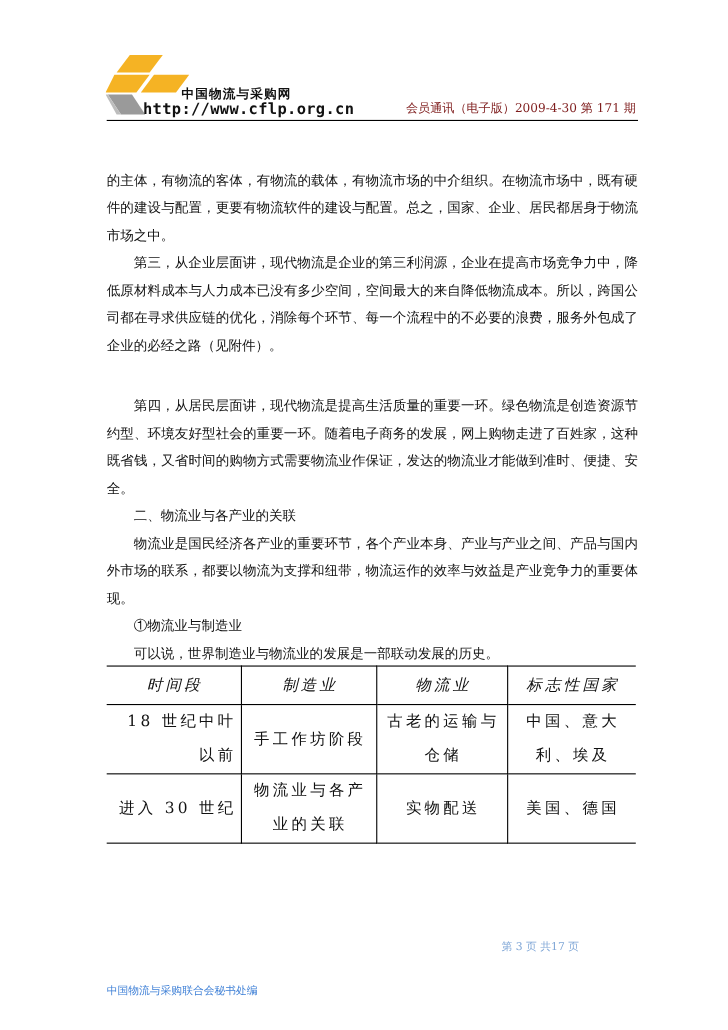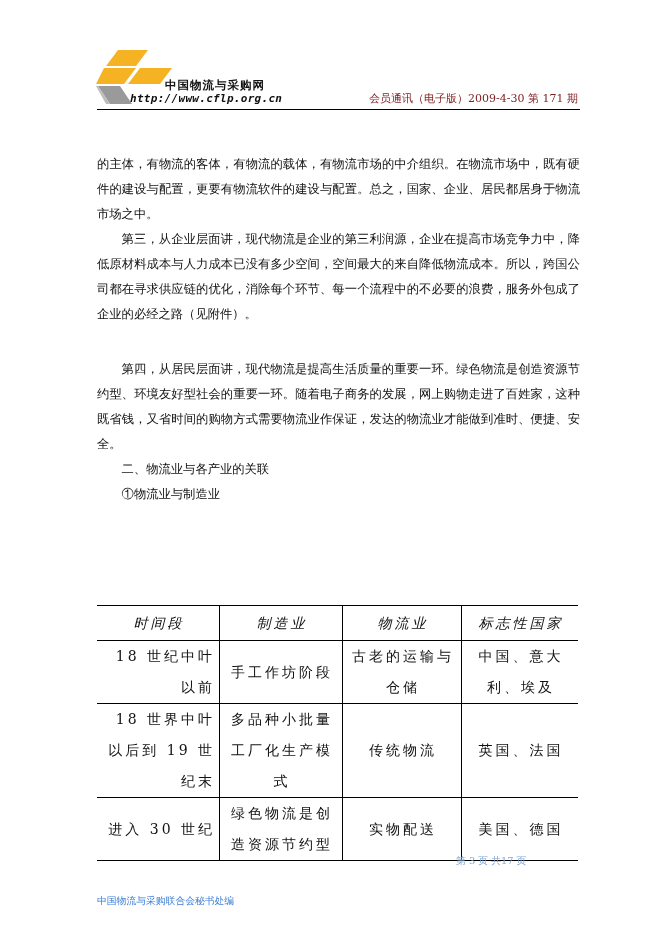--- a/index.html
+++ b/index.html
@@ -2,21 +2,21 @@
 <html><head>
 <meta charset="utf-8">
 <style>
   html, body { margin: 0; padding: 0; background: #ffffff; }
   body { width: 662px; height: 936px; position: relative; overflow: hidden;
          font-family: "DejaVu Serif", "Liberation Serif", serif; color: #111; }
   .logo { position: absolute; left: 96px; top: 48px; width: 80px; height: 58px; }
   .logo-title { position: absolute; left: 165px; top: 78px; font-family: "DejaVu Sans", sans-serif;
                 font-weight: bold; font-size: 11.5px; letter-spacing: 1px; color: #111; }
   .logo-url { position: absolute; left: 130px; top: 92px; font-family: "DejaVu Sans Mono", monospace;
-              font-weight: bold; font-size: 11px; color: #111; letter-spacing: 0.3px; font-style: italic; }
+              font-weight: bold; font-size: 14px; color: #111; letter-spacing: 0.3px; }
   .issue { position: absolute; right: 84px; top: 91px; font-size: 11px; color: #7f1d1d; }
   .header-rule { position: absolute; left: 97px; top: 109px; width: 483px; height: 0; border-top: 1.3px solid #000; }
   .content { position: absolute; left: 97px; top: 112px; width: 483px; font-size: 12.3px; line-height: 25px; margin-top: 40px; }
   .content p { margin: 0; text-align: justify; }
   .indent { text-indent: 24.6px; }
   .gap { height: 30px; }
   table.history { position: absolute; left: 97px; top: 605px; width: 481px; border-collapse: collapse;
                   font-size: 14px; line-height: 31px; font-family: "DejaVu Serif", "Liberation Serif", serif; letter-spacing: 3px; }
   table.history th, table.history td { border-top: 1.3px solid #000; border-bottom: 1.3px solid #000;
                   border-left: 1px solid #000; border-right: 1px solid #000; padding: 0 4px 0 6px; font-weight: normal; vertical-align: middle; }
@@ -47,48 +47,44 @@
   <div class="issue">会员通讯（电子版）2009-4-30 第 171 期</div>
   <div class="header-rule"></div>
 </div>
 
 <div class="content">
   <p>的主体，有物流的客体，有物流的载体，有物流市场的中介组织。在物流市场中，既有硬件的建设与配置，更要有物流软件的建设与配置。总之，国家、企业、居民都居身于物流市场之中。</p>
   <p class="indent">第三，从企业层面讲，现代物流是企业的第三利润源，企业在提高市场竞争力中，降低原材料成本与人力成本已没有多少空间，空间最大的来自降低物流成本。所以，跨国公司都在寻求供应链的优化，消除每个环节、每一个流程中的不必要的浪费，服务外包成了企业的必经之路（见附件）。</p>
   <div class="gap"></div>
   <p class="indent">第四，从居民层面讲，现代物流是提高生活质量的重要一环。绿色物流是创造资源节约型、环境友好型社会的重要一环。随着电子商务的发展，网上购物走进了百姓家，这种既省钱，又省时间的购物方式需要物流业作保证，发达的物流业才能做到准时、便捷、安全。</p>
   <p class="indent">二、物流业与各产业的关联</p>
+  <p class="indent">物流业是国民经济各产业的重要环节，各个产业本身、产业与产业之间、产品与国内外市场的联系，都要以物流为支撑和纽带，物流运作的效率与效益是产业竞争力的重要体现。</p>
   <p class="indent">①物流业与制造业</p>
+  <p class="indent">可以说，世界制造业与物流业的发展是一部联动发展的历史。</p>
 </div>
 
 <table class="history">
   <thead>
     <tr>
       <th class="c1">时间段</th>
       <th class="c2">制造业</th>
       <th class="c3">物流业</th>
       <th class="c4">标志性国家</th>
     </tr>
   </thead>
   <tbody>
     <tr>
       <td class="c1">18 世纪中叶以前</td>
       <td class="c2">手工作坊阶段</td>
       <td class="c3">古老的运输与仓储</td>
       <td class="c4">中国、意大利、埃及</td>
     </tr>
     <tr>
-      <td class="c1">18 世界中叶以后到 19 世纪末</td>
-      <td class="c2">多品种小批量工厂化生产模式</td>
-      <td class="c3">传统物流</td>
-      <td class="c4">英国、法国</td>
-    </tr>
-    <tr>
       <td class="c1">进入 30 世纪</td>
-      <td class="c2">绿色物流是创造资源节约型</td>
+      <td class="c2">物流业与各产业的关联</td>
       <td class="c3">实物配送</td>
       <td class="c4">美国、德国</td>
     </tr>
   </tbody>
 </table>
 
 <div>
   <div class="footer-left">中国物流与采购联合会秘书处编</div>
   <div class="footer-right">第 3 页 共17 页</div>
 </div>

